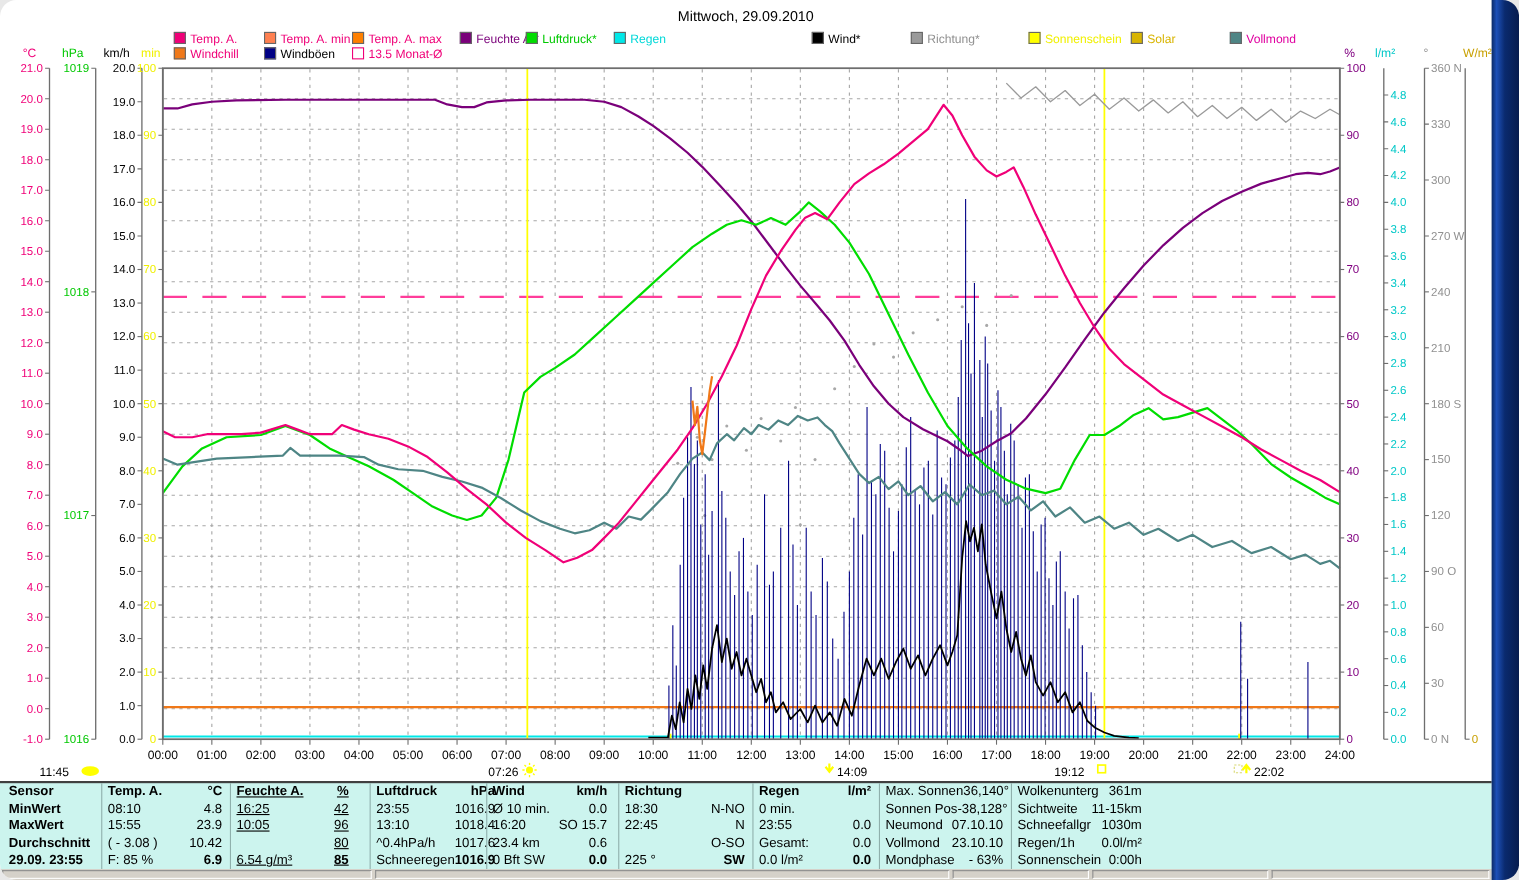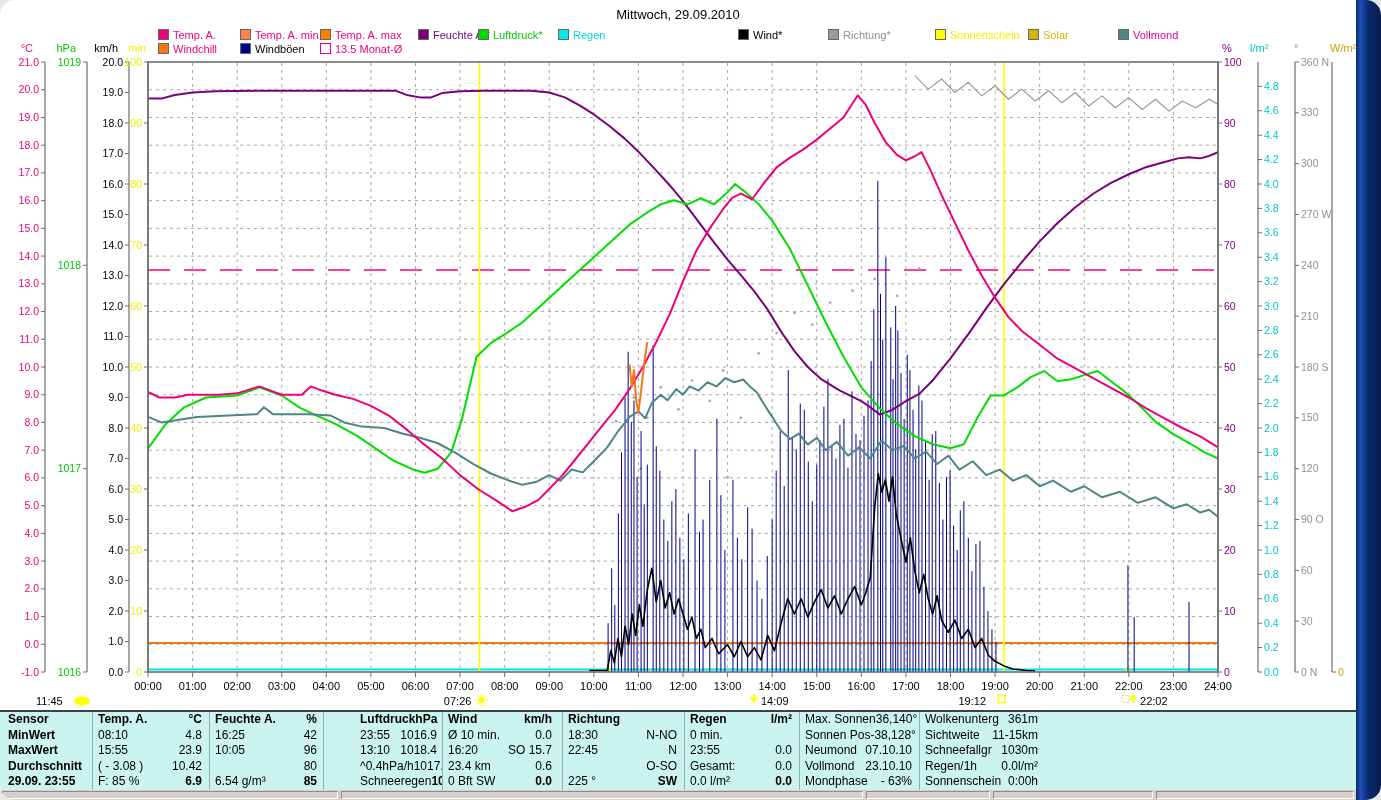--- a/index.html
+++ b/index.html
@@ -585,21 +585,21 @@
         </div>
         <div class="tline">
           <span>( - 3.08 )</span>
           <span>10.42</span>
         </div>
         <div class="tline">
           <span>F: 85 %</span>
           <span class="b">6.9</span>
         </div>
       </div>
-      <div class="tcol sep" style="left: 209px; width: 113px;">
+      <div class="tcol sep" style="left: 209px; width: 113px; text-decoration: underline;">
         <div class="tline">
           <span class="b">Feuchte A.</span>
           <span class="b">%</span>
         </div>
         <div class="tline">
           <span>16:25</span>
           <span>42</span>
         </div>
         <div class="tline">
           <span>10:05</span>
@@ -607,21 +607,21 @@
         </div>
         <div class="tline">
           <span></span>
           <span>80</span>
         </div>
         <div class="tline">
           <span>6.54 g/m³</span>
           <span class="b">85</span>
         </div>
       </div>
-      <div class="tcol sep" style="left: 323px; width: 119px; padding-left: 31px;">
+      <div class="tcol sep" style="left: 336px; width: 119px;">
         <div class="tline">
           <span class="b">Luftdruck</span>
           <span class="b">hPa</span>
         </div>
         <div class="tline">
           <span>23:55</span>
           <span>1016.9</span>
         </div>
         <div class="tline">
           <span>13:10</span>

